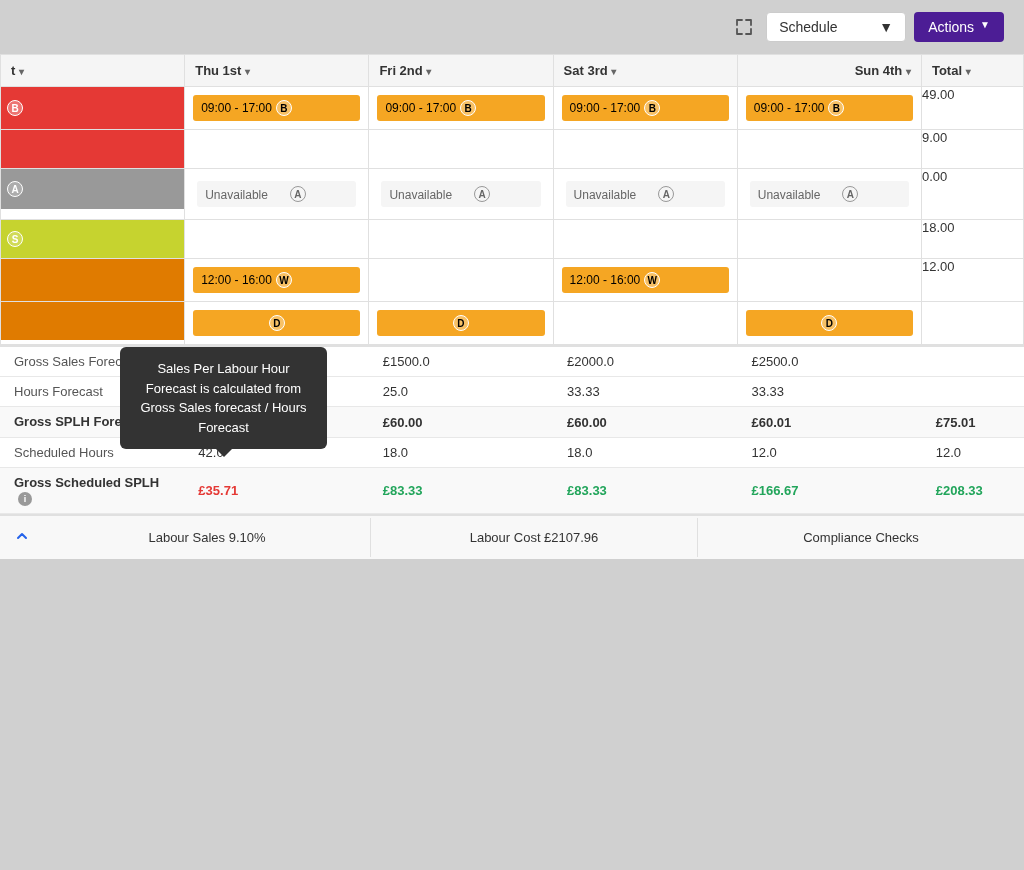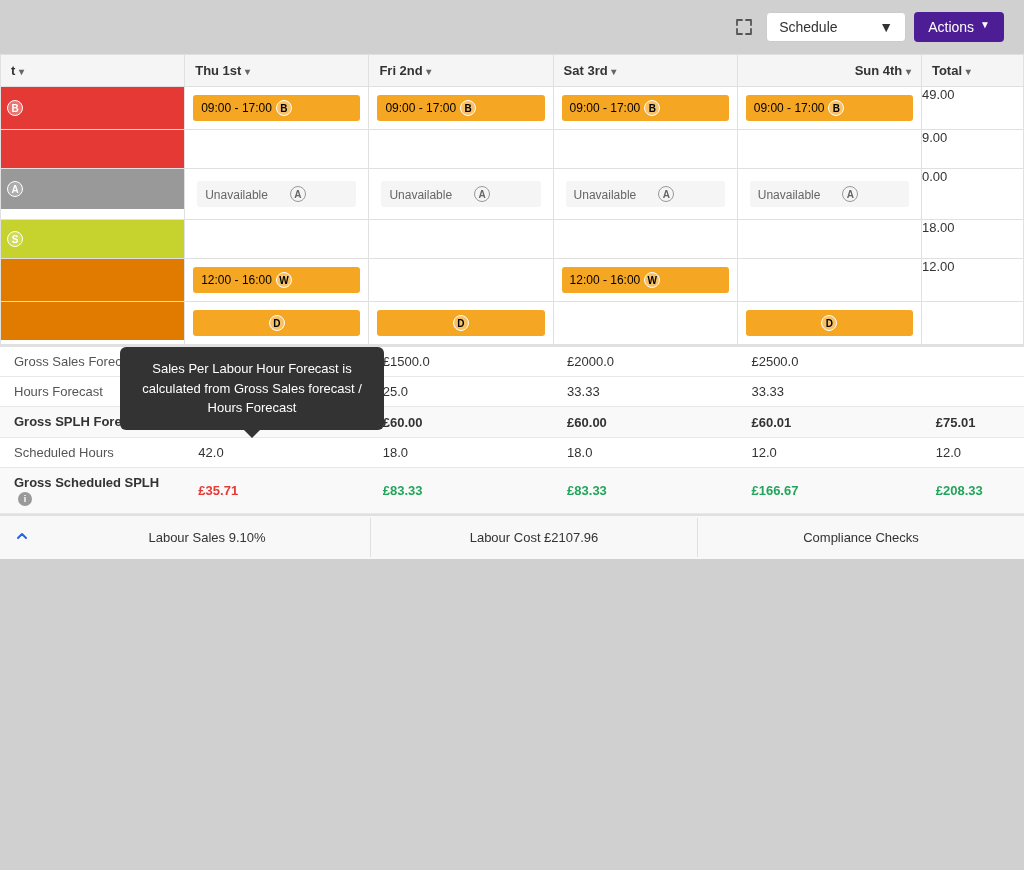--- a/index.html
+++ b/index.html
@@ -197,21 +197,21 @@
 
     
     .tooltip-box {
       position: absolute;
       background: #333;
       color: white;
       border-radius: 6px;
       padding: 12px 16px;
       font-size: 13px;
       line-height: 1.5;
-      width: 264px;
+      width: 207px;
       text-align: center;
       z-index: 100;
       top: 0px;
       left: 120px;
     }
     .tooltip-box::after {
       content: '';
       position: absolute;
       bottom: -8px;
       left: 50%;

